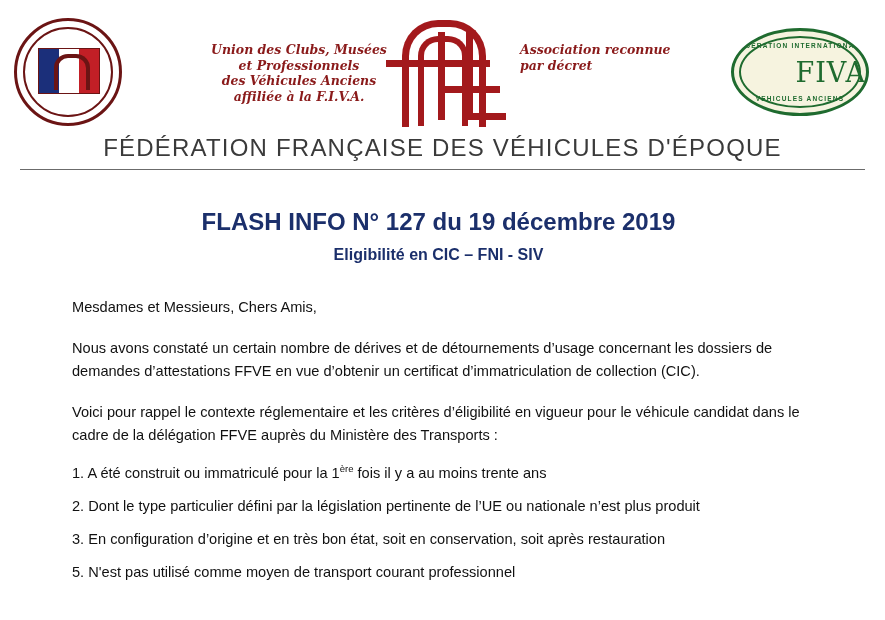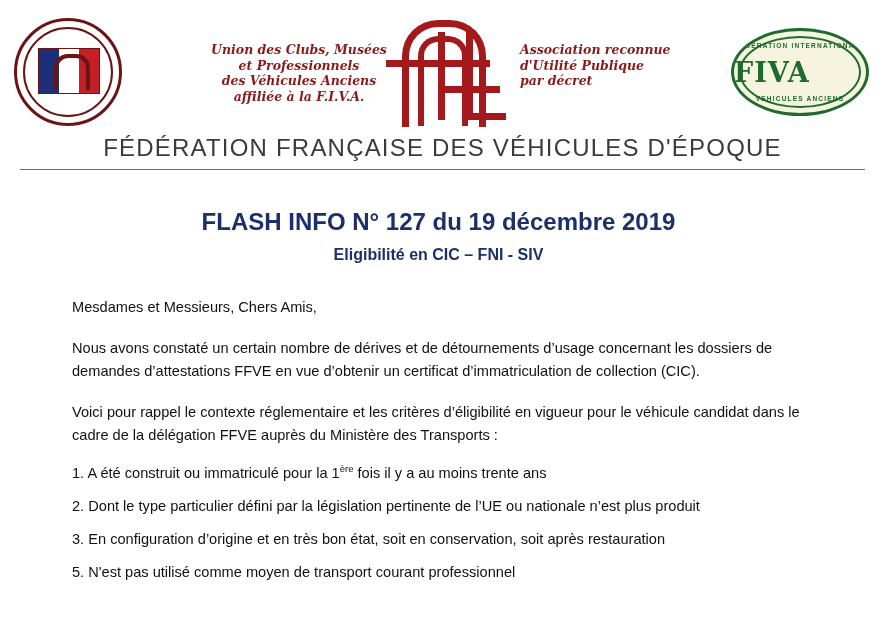--- a/index.html
+++ b/index.html
@@ -160,24 +160,24 @@
     position: absolute;
     inset: 5px;
     border-radius: 50%;
     border: 2px solid #1f6b2f;
   }
   .fiva .word {
     position: absolute;
     left: 0;
     right: 0;
     top: 26px;
-    text-align: left;
+    text-align: right;
     color: #1f6b2f;
     font-family: "DejaVu Serif", serif;
-    font-weight: bold;
+    font-weight: normal;
     font-size: 27px;
     letter-spacing: 1px;
   }
   .fiva .top-arc,
   .fiva .bottom-arc {
     position: absolute;
     left: 0;
     right: 0;
     text-align: center;
     color: #1f6b2f;
@@ -291,21 +291,20 @@
       <div class="arch-in"></div>
       <div class="bar bar-h1"></div>
       <div class="bar bar-h2"></div>
       <div class="bar bar-v"></div>
       <div class="bar bar-h3"></div>
       <div class="bar v-left"></div>
     </div>
 
     <div class="slogan-right">
       <div>Association reconnue</div>
-      <div>d'Utilité Publique</div>
       <div>par décret</div>
     </div>
 
     <div class="fiva">
       <div class="inner"></div>
       <div class="top-arc">FEDERATION INTERNATIONALE</div>
       <div class="word">FIVA</div>
       <div class="bottom-arc">VEHICULES ANCIENS</div>
     </div>
 

